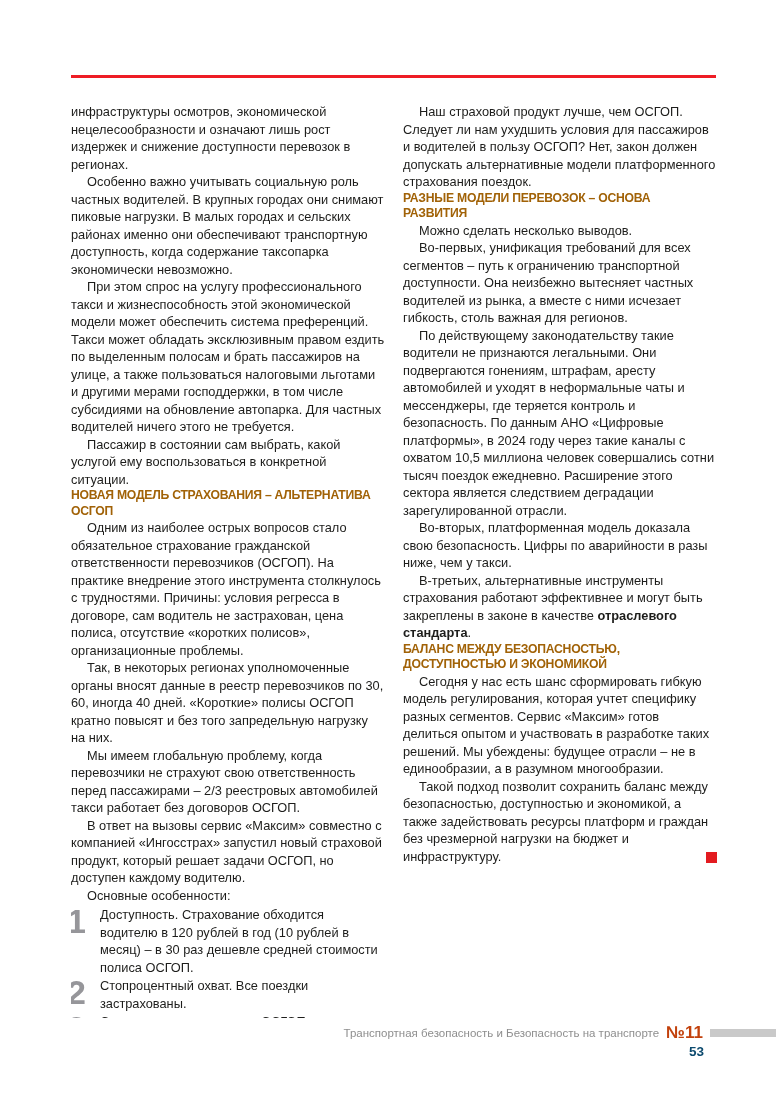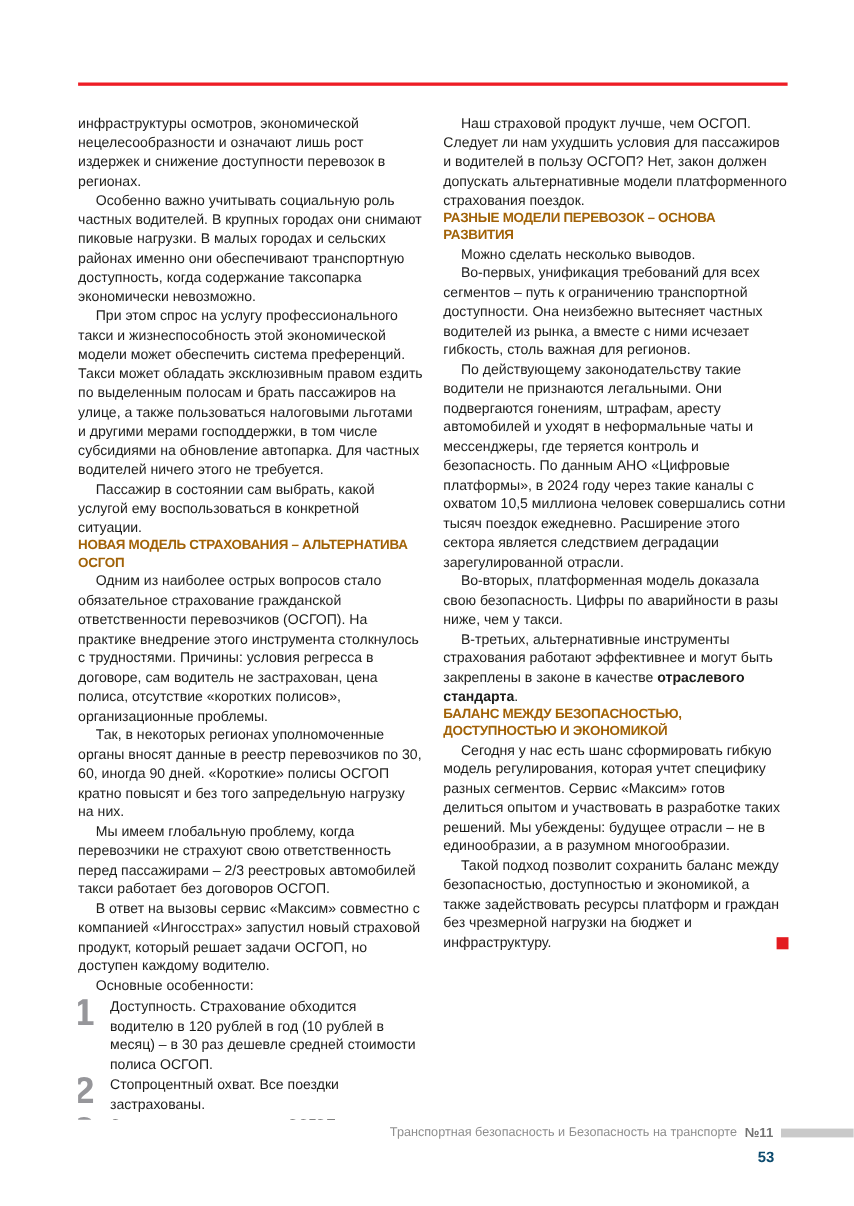--- a/index.html
+++ b/index.html
@@ -63,21 +63,21 @@
   .footer-row {
     position: absolute;
     top: 1023px; left: 0; right: 0;
     display: flex;
     justify-content: flex-end;
     align-items: center;
     gap: 7px;
     padding-left: 40px;
   }
   .journal { color: #8e8e8e; font-size: 11.5px; }
-  .issue   { color: #737373; font-size: 12px; font-weight: bold; }
+  .issue   { color: #c2410c; font-size: 17px; font-weight: bold; }
   .footer-bar { width: 66px; height: 8px; background: #c9c9c9; }
   .pagenum {
     position: absolute;
     top: 1044px; right: 72px;
     font-size: 13.5px;
     font-weight: bold;
     color: #0c4a6e;
   }
 </style>
 </head>
@@ -89,21 +89,21 @@
 
   <div class="columns">
 
     <div class="col">
       <p class="par noindent">инфраструктуры осмотров, экономической нецелесообразности и означают лишь рост издержек и снижение доступности перевозок в регионах.</p>
       <p class="par">Особенно важно учитывать социальную роль частных водителей. В крупных городах они снимают пиковые нагрузки. В малых городах и сельских районах именно они обеспечивают транспортную доступность, когда содержание таксопарка экономически невозможно.</p>
       <p class="par">При этом спрос на услугу профессионального такси и жизнеспособность этой экономической модели может обеспечить система преференций. Такси может обладать эксклюзивным правом ездить по выделенным полосам и брать пассажиров на улице, а также пользоваться налоговыми льготами и другими мерами господдержки, в том числе субсидиями на обновление автопарка. Для частных водителей ничего этого не требуется.</p>
       <p class="par">Пассажир в состоянии сам выбрать, какой услугой ему воспользоваться в конкретной ситуации.</p>
       <p class="head">НОВАЯ МОДЕЛЬ СТРАХОВАНИЯ – АЛЬТЕРНАТИВА ОСГОП</p>
       <p class="par">Одним из наиболее острых вопросов стало обязательное страхование гражданской ответственности перевозчиков (ОСГОП). На практике внедрение этого инструмента столкнулось с трудностями. Причины: условия регресса в договоре, сам водитель не застрахован, цена полиса, отсутствие «коротких полисов», организационные проблемы.</p>
-      <p class="par">Так, в некоторых регионах уполномоченные органы вносят данные в реестр перевозчиков по 30, 60, иногда 90 дней. «Короткие» полисы ОСГОП кратно повысят и без того запредельную нагрузку на них.</p>
+      <p class="par">Так, в некоторых регионах уполномоченные органы вносят данные в реестр перевозчиков по 30, 60, иногда 40 дней. «Короткие» полисы ОСГОП кратно повысят и без того запредельную нагрузку на них.</p>
       <p class="par">Мы имеем глобальную проблему, когда перевозчики не страхуют свою ответственность перед пассажирами – 2/3 реестровых автомобилей такси работает без договоров ОСГОП.</p>
       <p class="par">В ответ на вызовы сервис «Максим» совместно с компанией «Ингосстрах» запустил новый страховой продукт, который решает задачи ОСГОП, но доступен каждому водителю.</p>
       <p class="par">Основные особенности:</p>
       <div class="nlist">
         <div class="li">
           <div class="num">1</div>
           <div class="li-text">Доступность. Страхование обходится водителю в 120 рублей в год (10 рублей в месяц) – в 30 раз дешевле средней стоимости полиса ОСГОП.</div>
         </div>
         <div class="li">
           <div class="num">2</div>

